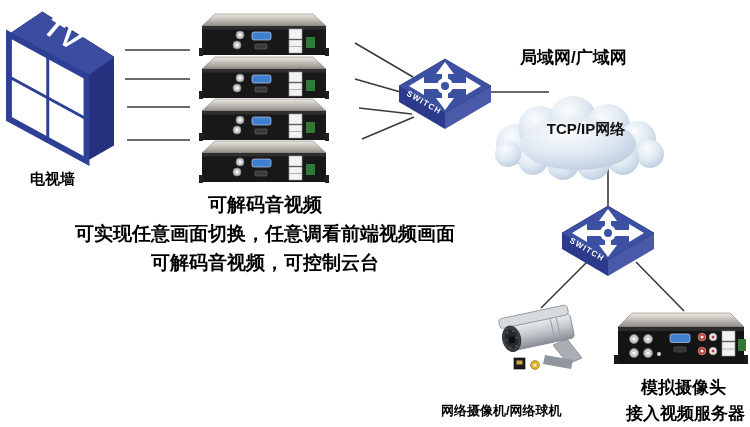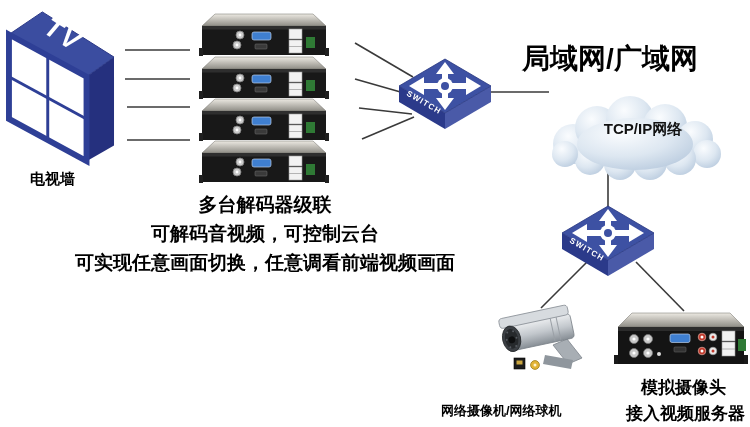--- a/index.html
+++ b/index.html
@@ -160,21 +160,21 @@
         <rect x="24" y="25" width="48" height="6"></rect>
         <polygon points="12,28 27,19 27,37"></polygon>
           <polygon points="84,28 69,19 69,37"></polygon>
         <circle cx="48" cy="28" r="8" fill="#ffffff"></circle>
           <circle cx="48" cy="28" r="4" fill="#3d51a3"></circle>
       </g>
       <text transform="translate(9,37) rotate(30)" font-size="8" font-weight="bold" fill="#ffffff" letter-spacing="1.2">SWITCH</text>
     </svg>
   </div>
 
-  <div class="abs" style="left:535px;top:82px">
+  <div class="abs" style="left:478px;top:82px">
     <svg width="200" height="100" viewBox="0 0 200 100">
       <g fill="url(#cloudGrad)">
         <circle cx="38" cy="62" r="20"></circle>
           <circle cx="62" cy="46" r="22"></circle>
           <circle cx="95" cy="38" r="24"></circle>
         <circle cx="130" cy="44" r="22"></circle>
           <circle cx="160" cy="57" r="18"></circle>
           <circle cx="172" cy="72" r="14"></circle>
         <circle cx="145" cy="77" r="16"></circle>
           <circle cx="115" cy="81" r="17"></circle>
@@ -269,25 +269,25 @@
         <rect x="108" y="31" width="13" height="14" fill="#f2f2f2" stroke="#9a9a9a" stroke-width="0.6"></rect>
         <line x1="108" y1="38" x2="121" y2="38" stroke="#9a9a9a" stroke-width="0.7"></line>
         <rect x="124" y="28" width="8" height="12" fill="#2f7a35"></rect>
       </g>
     </svg>
   </div>
 
   <div class="label" style="left:30px;top:170px;font-size:15px">电视墙</div>
 
   <div class="desc">
-    <div>多台解码器级联</div>
+    <div>可解码音视频</div>
+    <div>可实现任意画面切换，任意调看前端视频画面</div>
     <div>可解码音视频，可控制云台</div>
-    <div>可实现任意画面切换，任意调看前端视频画面</div>
-  </div>
-
-  <div class="label" style="left:520px;top:40px;width:180px;text-align:center;font-size:28px">局域网/广域网</div>
+  </div>
+
+  <div class="label" style="left:520px;top:46px;width:180px;font-size:17px">局域网/广域网</div>
 
   <div class="label" style="left:441px;top:402px;font-size:13px">网络摄像机/网络球机</div>
 
   <div class="label" style="left:626px;top:402px;font-size:17px">接入视频服务器</div>
   <div class="label" style="left:641px;top:376px;font-size:17px">模拟摄像头</div>
 
 </div>
 
 </body></html>

